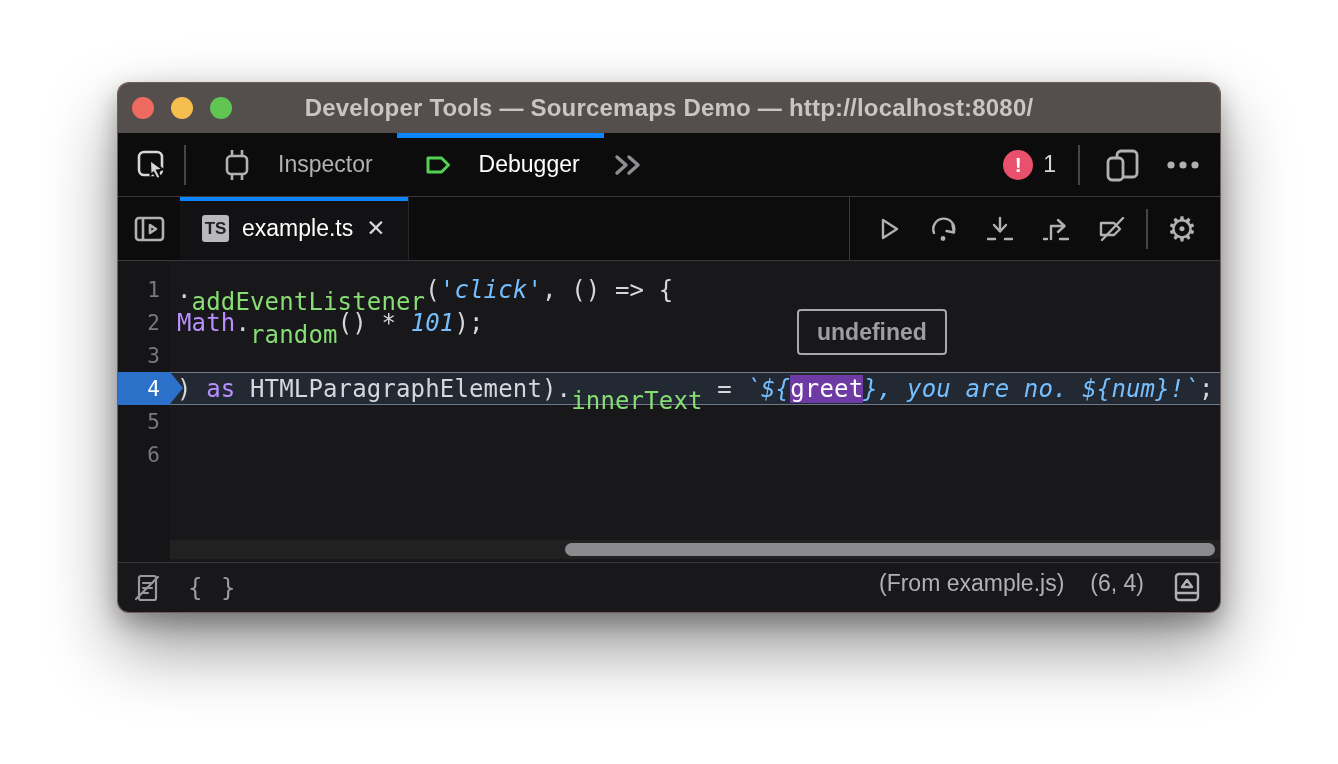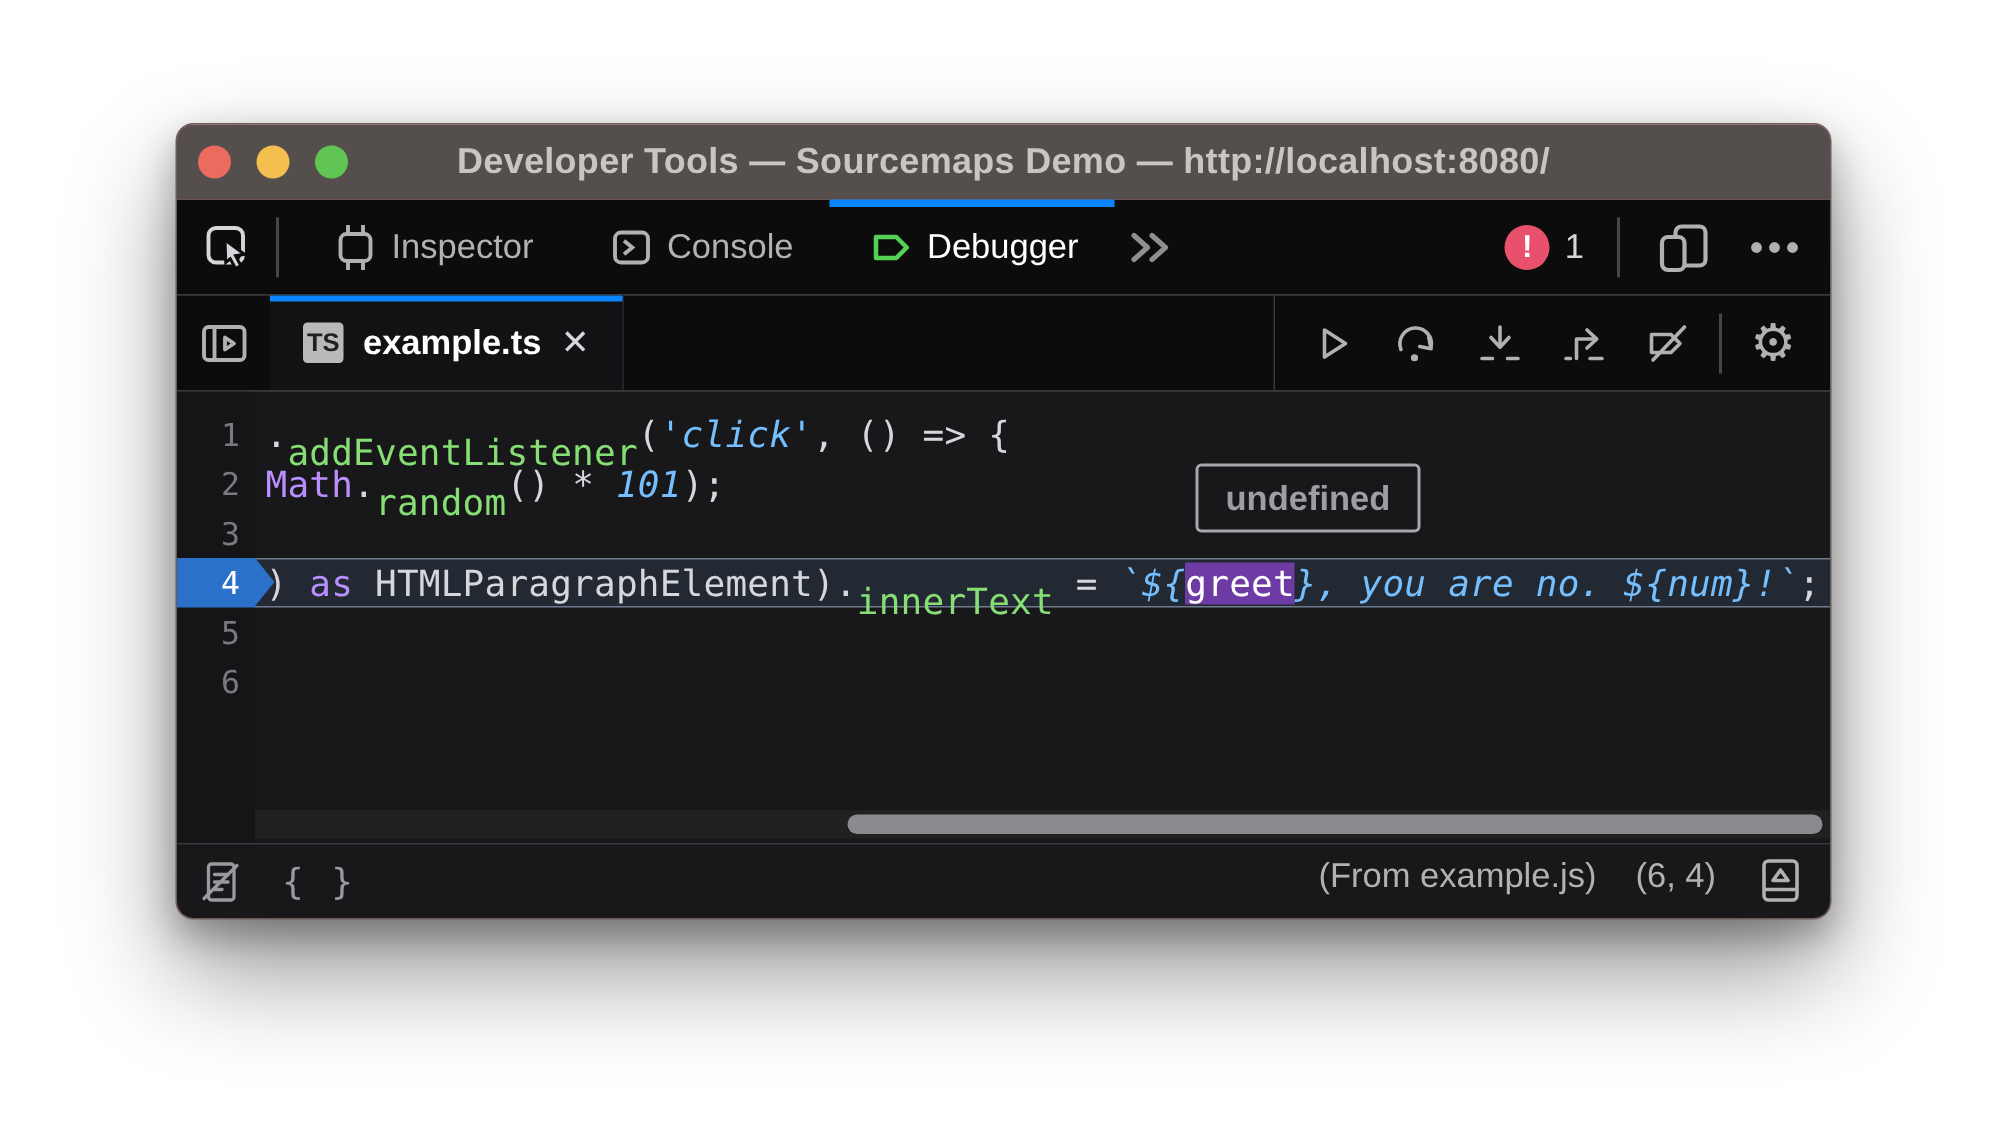--- a/index.html
+++ b/index.html
@@ -23,35 +23,35 @@
   .tl-close{background:#ec6a5e;}
   .tl-min{background:#f5bf4f;}
   .tl-max{background:#61c554;}
   .win-title{position:absolute;left:0;right:0;text-align:center;font-size:24px;font-weight:bold;color:#c9c5c3;letter-spacing:.2px;}
   
   .toolbar{height:64px;flex:none;background:#0c0c0d;border-bottom:1px solid #38383d;display:flex;align-items:stretch;box-sizing:border-box;}
   .toolbar-left{display:flex;align-items:center;padding-left:12px;}
   .icon-btn{display:flex;align-items:center;justify-content:center;background:none;border:none;padding:0;cursor:default;}
   .pick-btn{width:44px;height:44px;}
   .vdivider{width:2px;height:40px;background:#45454a;margin:0 10px;align-self:center;}
-  .tool-tab{display:flex;align-items:center;gap:7px;padding:0 24px;color:#b1b1b3;font-size:23px;position:relative;height:100%;box-sizing:border-box;}
+  .tool-tab{display:flex;align-items:center;gap:24px;padding:0 24px;color:#b1b1b3;font-size:23px;position:relative;height:100%;box-sizing:border-box;}
   .tool-tab.active{color:#ffffff;}
   .tool-tab.active::before{content:"";position:absolute;top:0;left:0;right:0;height:5px;background:#0a84ff;}
   .more-tabs{padding:0 6px;height:100%;display:flex;align-items:center;}
   .toolbar-right{margin-left:auto;display:flex;align-items:center;gap:20px;padding-right:18px;}
   .err-badge{display:flex;align-items:center;gap:10px;}
   .err-circle{width:30px;height:30px;border-radius:50%;background:#e8506b;color:#fff;font-weight:bold;font-size:21px;display:flex;align-items:center;justify-content:center;}
   .err-count{color:#d7d7db;font-size:23px;}
   
   .tabbar{height:64px;flex:none;background:#0c0c0d;border-bottom:1px solid #38383d;display:flex;align-items:stretch;box-sizing:border-box;}
   .panel-toggle{width:62px;display:flex;align-items:center;justify-content:center;}
   .source-tab{display:flex;align-items:center;gap:13px;padding:0 22px;position:relative;background:#121214;border-right:1px solid #27272b;}
   .source-tab::before{content:"";position:absolute;top:0;left:0;right:0;height:4px;background:#0a84ff;}
   .ts-badge{width:27px;height:27px;border-radius:3px;background:#b9b9bc;color:#202023;font-weight:bold;font-size:17px;display:flex;align-items:center;justify-content:center;font-family:"Liberation Sans",sans-serif;}
-  .tab-label{color:#ffffff;font-size:23px;font-weight:bold;}
+  .tab-label{color:#ffffff;font-size:23px;font-weight:normal;}
   .tab-close{color:#d7d7db;font-size:23px;line-height:1;background:none;border:none;padding:0;}
   .tab-controls{margin-left:auto;display:flex;align-items:center;border-left:1px solid #38383d;padding:0 10px;}
   .ctrl-btn{width:56px;height:48px;display:flex;align-items:center;justify-content:center;background:none;border:none;padding:0;}
   .gear-glyph{font-size:34px;color:#b1b1b3;font-family:"DejaVu Sans",sans-serif;}
   
   .editor{flex:1;position:relative;background:#18181a;overflow:hidden;}
   .gutter-bg{position:absolute;left:0;top:0;bottom:0;width:52px;background:#151517;}
   .code-lines{position:absolute;left:0;top:12px;right:0;}
   .code-row{display:flex;height:33px;align-items:stretch;position:relative;}
   .gutter{width:52px;flex:none;text-align:right;padding-right:10px;box-sizing:border-box;color:#7a7a7e;font-size:21px;font-family:"DejaVu Sans Mono",monospace;display:flex;align-items:center;justify-content:flex-end;position:relative;z-index:2;}
@@ -103,29 +103,20 @@
       <div class="tool-tab">
         <span>
           <svg width="34" height="38" viewBox="0 0 34 38" fill="none" stroke="#b1b1b3" stroke-width="2.6">
             <rect x="7" y="10" width="20" height="18" rx="4"></rect>
             <path d="M12 10 V4 M22 10 V4 M12 28 V34 M22 28 V34"></path>
           </svg>
         </span>
         <span>Inspector</span>
       </div>
 
-      <div class="tool-tab">
-        <span>
-          <svg width="34" height="34" viewBox="0 0 34 34" fill="none" stroke="#b1b1b3" stroke-width="2.6">
-            <rect x="6" y="7" width="22" height="20" rx="4"></rect>
-            <path d="M12 12.5 L17.5 17 L12 21.5"></path>
-          </svg>
-        </span>
-        <span>Console</span>
-      </div>
 
       <div class="tool-tab active">
         <span>
           <svg width="34" height="34" viewBox="0 0 34 34" fill="none" stroke="#54d154" stroke-width="3" stroke-linejoin="round">
             <path d="M7 10 H20.5 L27.5 17 L20.5 24 H7 Z"></path>
           </svg>
         </span>
         <span>Debugger</span>
       </div>
 

